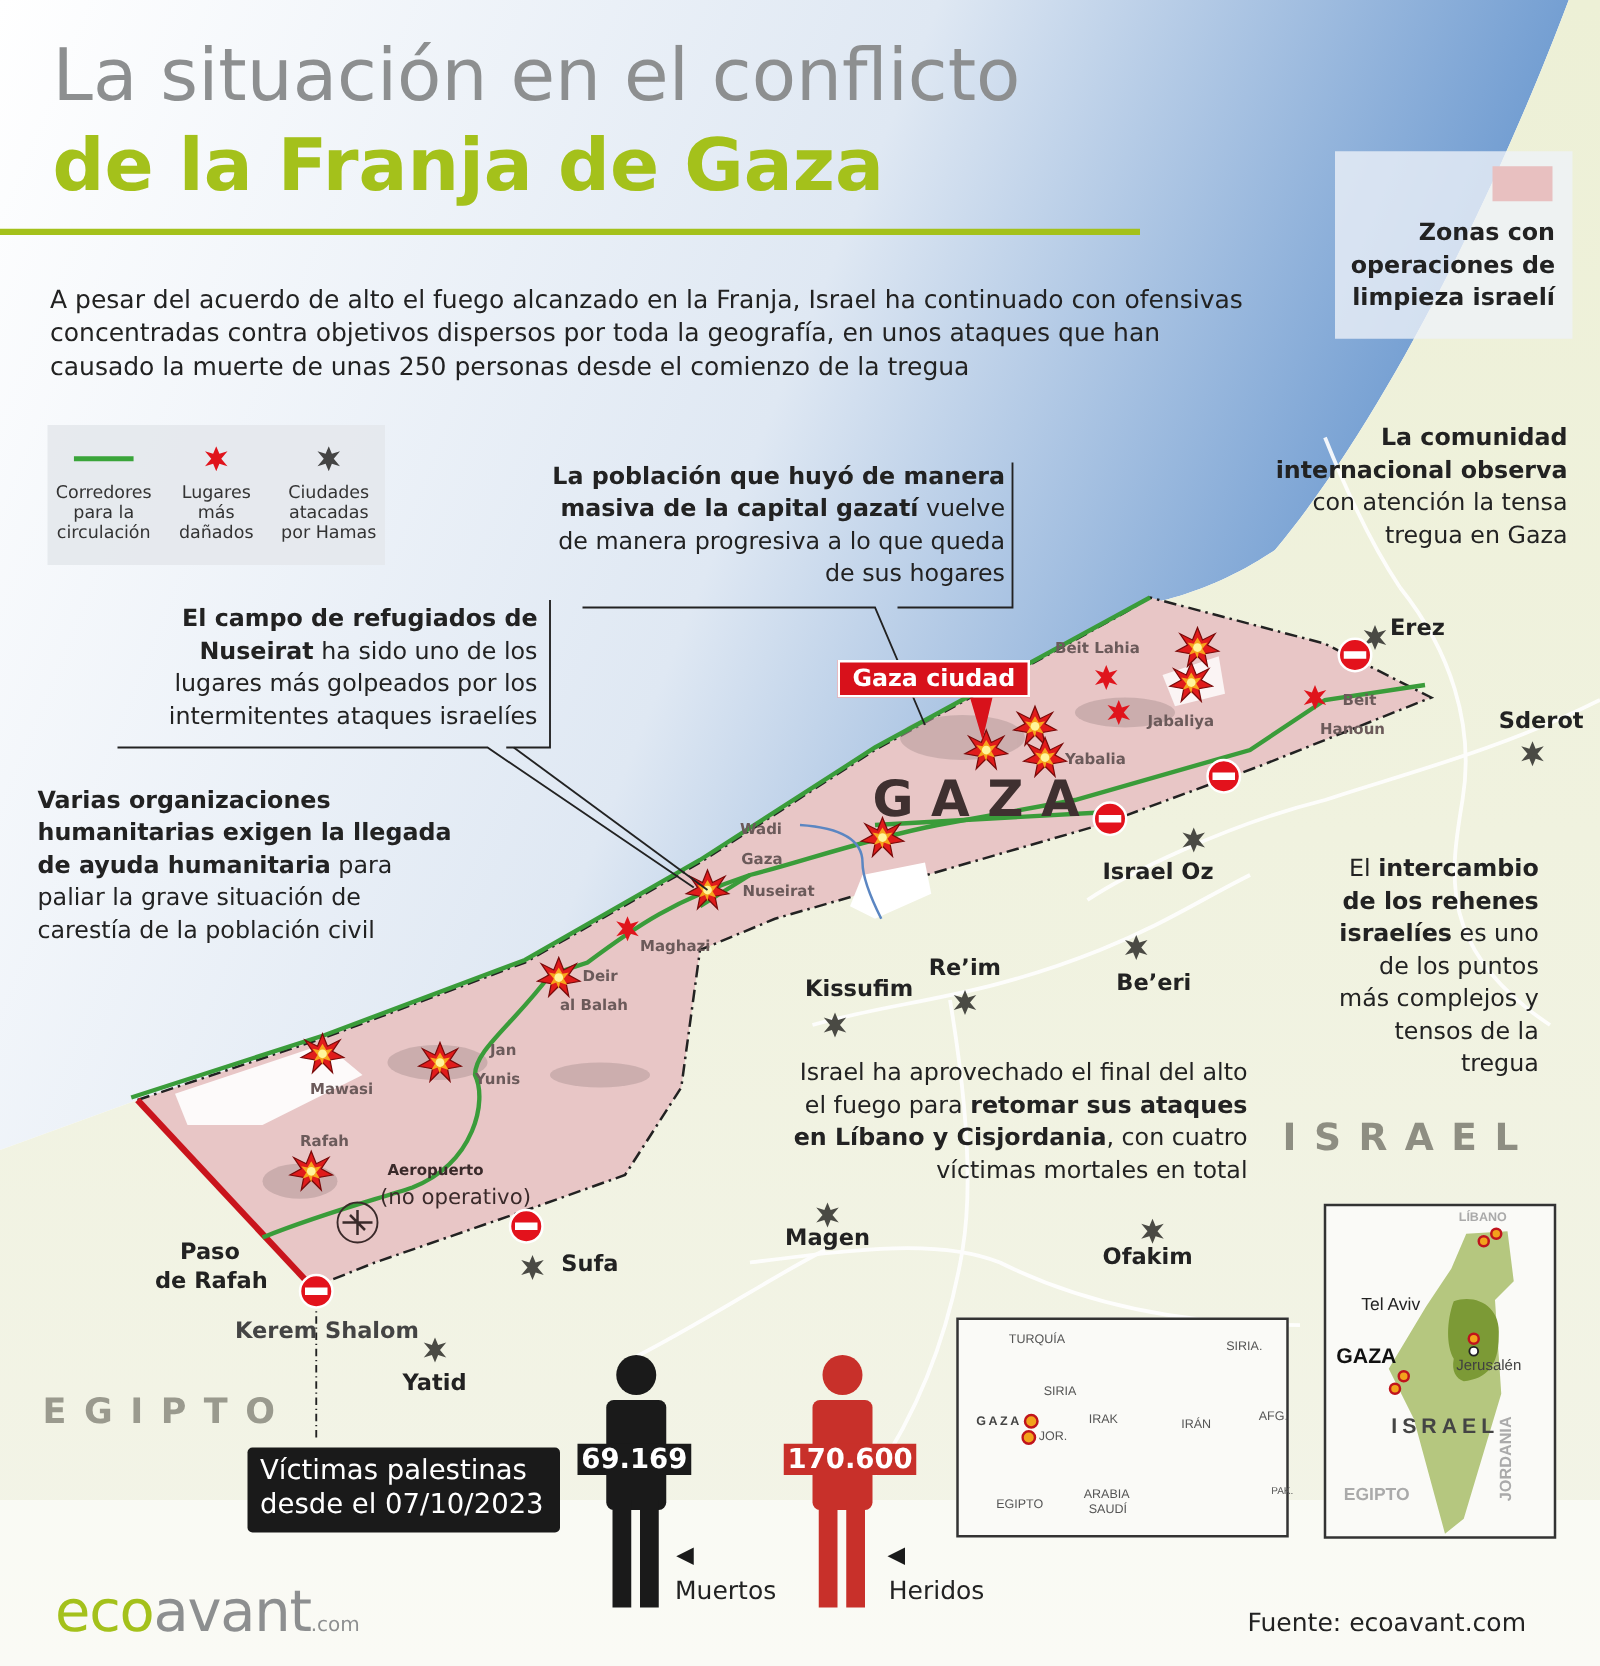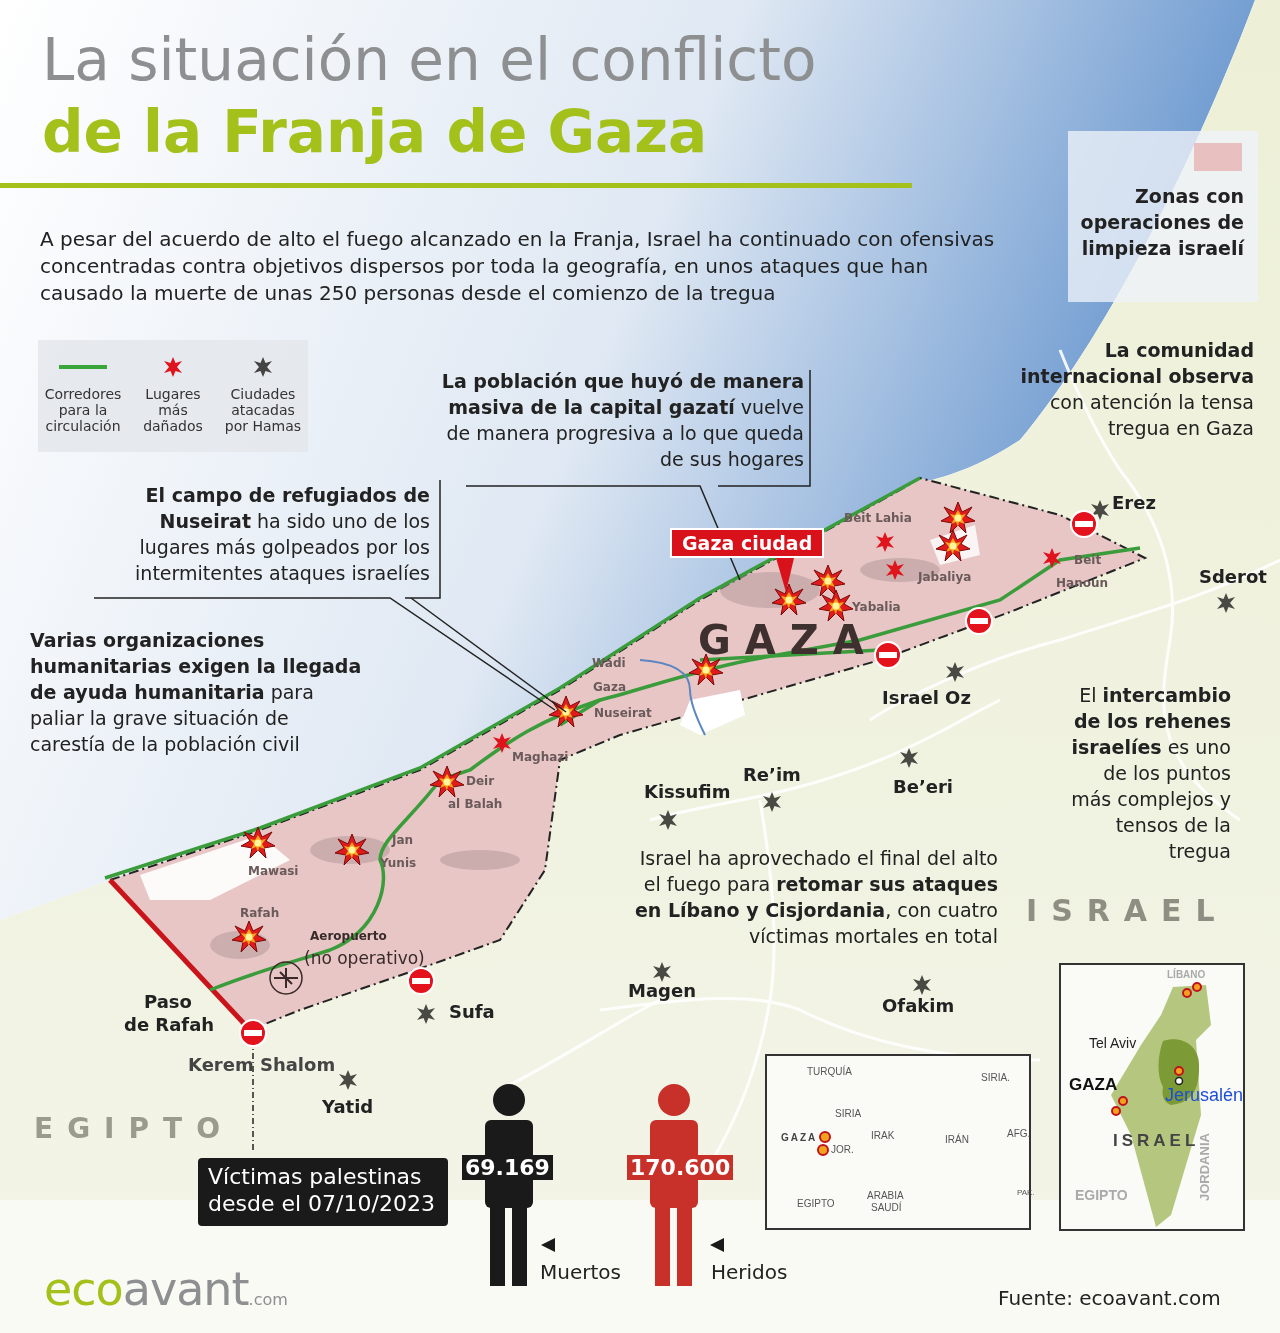--- a/index.html
+++ b/index.html
@@ -4,21 +4,21 @@
 <style>
   *{box-sizing:border-box;margin:0;padding:0;}
   html,body{width:1280px;height:1333px;overflow:hidden;}
   body{font-family:"DejaVu Sans","Liberation Sans",sans-serif;color:#222;position:relative;background:#eef2df;}
   .bg{position:absolute;left:0;top:0;width:1280px;height:1333px;}
   .abs{position:absolute;}
   .title1{left:42px;top:26px;font-size:58px;color:#8d8f90;font-weight:400;letter-spacing:0px;white-space:nowrap;font-family:"DejaVu Sans",sans-serif;}
   .title2{left:42px;top:98px;font-size:58px;color:#a4c11b;font-weight:700;white-space:nowrap;}
   .title-rule{left:0;top:183px;width:912px;height:5px;background:#a4c11b;}
   .intro{left:40px;top:226px;width:960px;font-size:20px;line-height:27px;color:#222;}
-  .zone-legend{left:1068px;top:131px;width:190px;height:171px;background:rgba(238,242,248,0.78);text-decoration:underline;}
+  .zone-legend{left:1068px;top:121px;width:190px;height:150px;background:rgba(238,242,248,0.78);text-decoration:underline;}
   .zone-swatch{position:absolute;left:126px;top:12px;width:48px;height:28px;background:#e8c0c0;}
   .zone-text{position:absolute;right:14px;top:52px;text-align:right;font-weight:700;font-size:19px;line-height:26px;color:#222;}
   .legend{left:38px;top:340px;width:270px;height:112px;background:rgba(228,232,236,0.9);display:flex;justify-content:space-around;padding-top:16px;}
   .legend-item{display:flex;flex-direction:column;align-items:center;width:86px;}
   .legend-sym{height:22px;display:flex;align-items:center;justify-content:center;}
   .legend-label{font-size:14px;line-height:16px;text-align:center;color:#333;margin-top:8px;}
   .callout{font-size:19px;line-height:26px;color:#222;text-align:right;}
   .callout b{font-weight:700;}
   .left{text-align:left;}
   .place{font-weight:700;font-size:18px;color:#222;white-space:nowrap;}
@@ -320,21 +320,21 @@
     <circle cx="136" cy="22" r="4" fill="#f2a21c" stroke="#c0141c" stroke-width="2"></circle>
     <circle cx="126" cy="28" r="4" fill="#f2a21c" stroke="#c0141c" stroke-width="2"></circle>
     <circle cx="118" cy="106" r="4" fill="#f2a21c" stroke="#c0141c" stroke-width="2"></circle>
     <circle cx="62" cy="136" r="4" fill="#f2a21c" stroke="#c0141c" stroke-width="2"></circle>
     <circle cx="55" cy="146" r="4" fill="#f2a21c" stroke="#c0141c" stroke-width="2"></circle>
     <circle cx="118" cy="116" r="3.5" fill="#fff" stroke="#222" stroke-width="1.5"></circle>
   </svg>
   <span class="mm-txt" style="left:82px;top:4px;font-weight:700;color:#aaa;padding-left:24px;">LÍBANO</span>
   <span class="mm-txt" style="left:28px;top:70px;font-size:14px;color:#222;">Tel Aviv</span>
   <span class="mm-txt" style="left:8px;top:110px;font-size:17px;font-weight:700;color:#111;">GAZA</span>
-  <span class="mm-txt" style="left:104px;top:120px;font-size:18px;color:#1d4ed8;">Jerusalén</span>
+  <span class="mm-txt" style="left:104px;top:120px;font-size:12px;color:#404040;">Jerusalén</span>
   <span class="mm-txt" style="left:52px;top:166px;font-size:17px;font-weight:700;letter-spacing:4px;color:#444;">ISRAEL</span>
   <span class="mm-txt" style="left:14px;top:222px;font-size:14px;font-weight:700;color:#aaa;">EGIPTO</span>
   <span class="mm-txt" style="left:136px;top:236px;font-size:13px;font-weight:700;color:#aaa;transform:rotate(-90deg);transform-origin:left top;">JORDANIA</span>
 </div>
 
 <div class="abs logo">
   <span class="eco">eco</span><span class="avant">avant</span><span class="com">.com</span>
 </div>
 <div class="abs source">Fuente: ecoavant.com</div>
 

